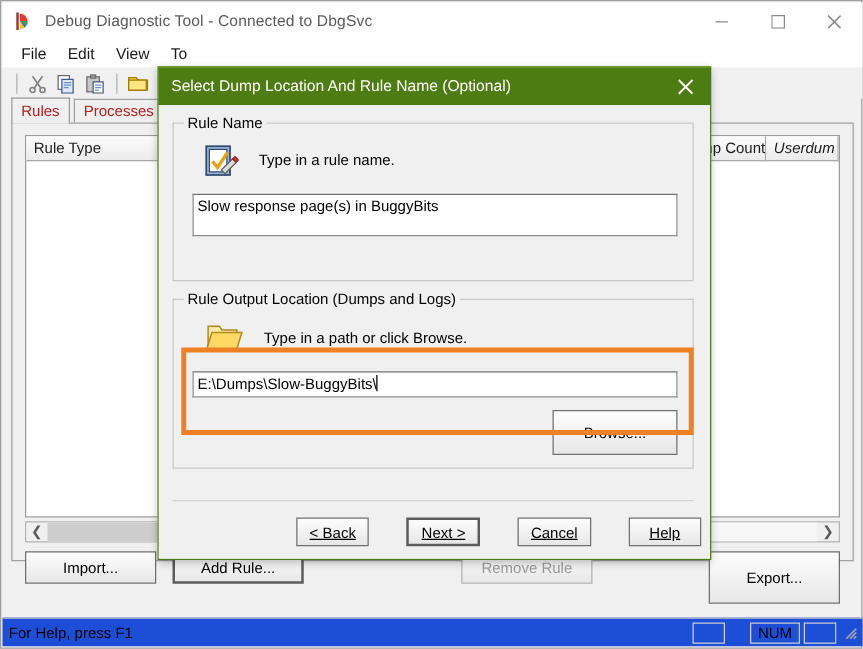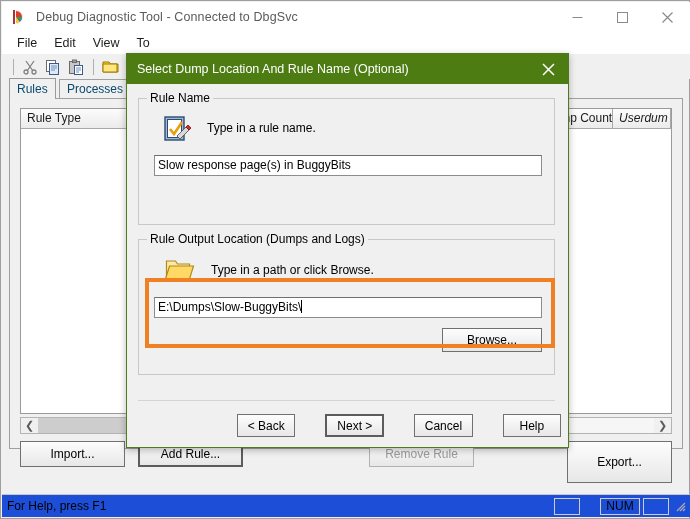--- a/index.html
+++ b/index.html
@@ -117,21 +117,21 @@
   .tab {
     position: absolute;
     top: 0;
     height: 20px;
     background: #f0f0f0;
     border: 1px solid #a0a0a0;
     border-bottom: none;
     box-sizing: border-box;
     font-size: 12px;
     padding: 2px 7px 0 7px;
-    color: #0c4a6e;
+    color: #b91c1c;
   }
   .tab.active {
     background: #f0f0f0;
     border-color: #9a9a9a;
     font-weight: normal;
     z-index: 3;
     top: -1px;
     height: 21px;
     padding-top: 3px;
   }
@@ -353,20 +353,21 @@
     left: 137px; top: 375px;
     width: 417px; height: 1px;
     background: #d4d4d4;
   }
   #dlg-buttons {
     position: absolute;
     left: 236px; top: 389px;
     width: 324px; height: 23px;
     display: flex;
     gap: 30px;
+    text-decoration: underline;
   }
   #dlg-buttons .btn { width: 72px; height: 23px; }
 </style>
 </head>
 <body>
 
 <div id="app-window">
 
   <div id="titlebar">
     <span id="app-icon">
@@ -522,41 +523,41 @@
         <svg width="30" height="30" viewBox="0 0 30 30">
           <rect x="4" y="3" width="19" height="23" fill="#9fb8d8" stroke="#2e4a72" stroke-width="1.4"></rect>
           <rect x="6.5" y="5.5" width="14" height="18" fill="#ffffff" stroke="#2e4a72" stroke-width="1"></rect>
           <path d="M9 15 l4 5 l8 -12" stroke="#e8a010" stroke-width="2.6" fill="none"></path>
           <path d="M16 22 L25 13 l3 3 l-9 9 z" fill="#d9d9d9" stroke="#555" stroke-width="0.9"></path>
           <path d="M25 13 l3 3 l2 -2 l-3 -3 z" fill="#d03030" stroke="#7a1010" stroke-width="0.8"></path>
         </svg>
       </span>
       <span class="gb-hint" style="left:68px; top:22px;">Type in a rule name.</span>
 
-      <div class="textbox" style="left:15px; top:56px; width:388px; height:21px;">
+      <div class="textbox" style="left:15px; top:56px; width:388px; height:34px;">
         <span>Slow response page(s) in BuggyBits</span>
       </div>
     </div>
 
     <div class="groupbox" style="left:11px; top:155px; width:417px; height:136px;">
       <span class="gb-title">Rule Output Location (Dumps and Logs)</span>
 
       <span style="position:absolute; left:26px; top:17px;">
         <svg width="30" height="26" viewBox="0 0 30 26">
           <path d="M1.5 4 h9 l2 3 h12 v15 h-23 z" fill="#ffe9a8" stroke="#b08a1a" stroke-width="1.2"></path>
           <path d="M4.5 9 h24 l-4 13 h-24 z" fill="#ffd964" stroke="#b08a1a" stroke-width="1.2"></path>
         </svg>
       </span>
       <span class="gb-hint" style="left:72px; top:23px;">Type in a path or click Browse.</span>
 
       <div class="textbox" style="left:15px; top:57px; width:388px; height:21px;">
         <span>E:\Dumps\Slow-BuggyBits\</span><span class="caret"></span>
       </div>
 
-      <div class="btn" style="position:absolute; left:303px; top:88px; width:100px; height:24px;">
+      <div class="btn" style="position:absolute; left:303px; top:88px; width:100px; height:36px;">
         <span>Browse...</span>
       </div>
     </div>
 
     <div id="dlg-sep" style="left:11px; top:316px; width:417px;"></div>
 
     <div id="dlg-buttons" style="left:110px; top:330px;">
       <div class="btn">
         <span>&lt; Back</span>
       </div>

